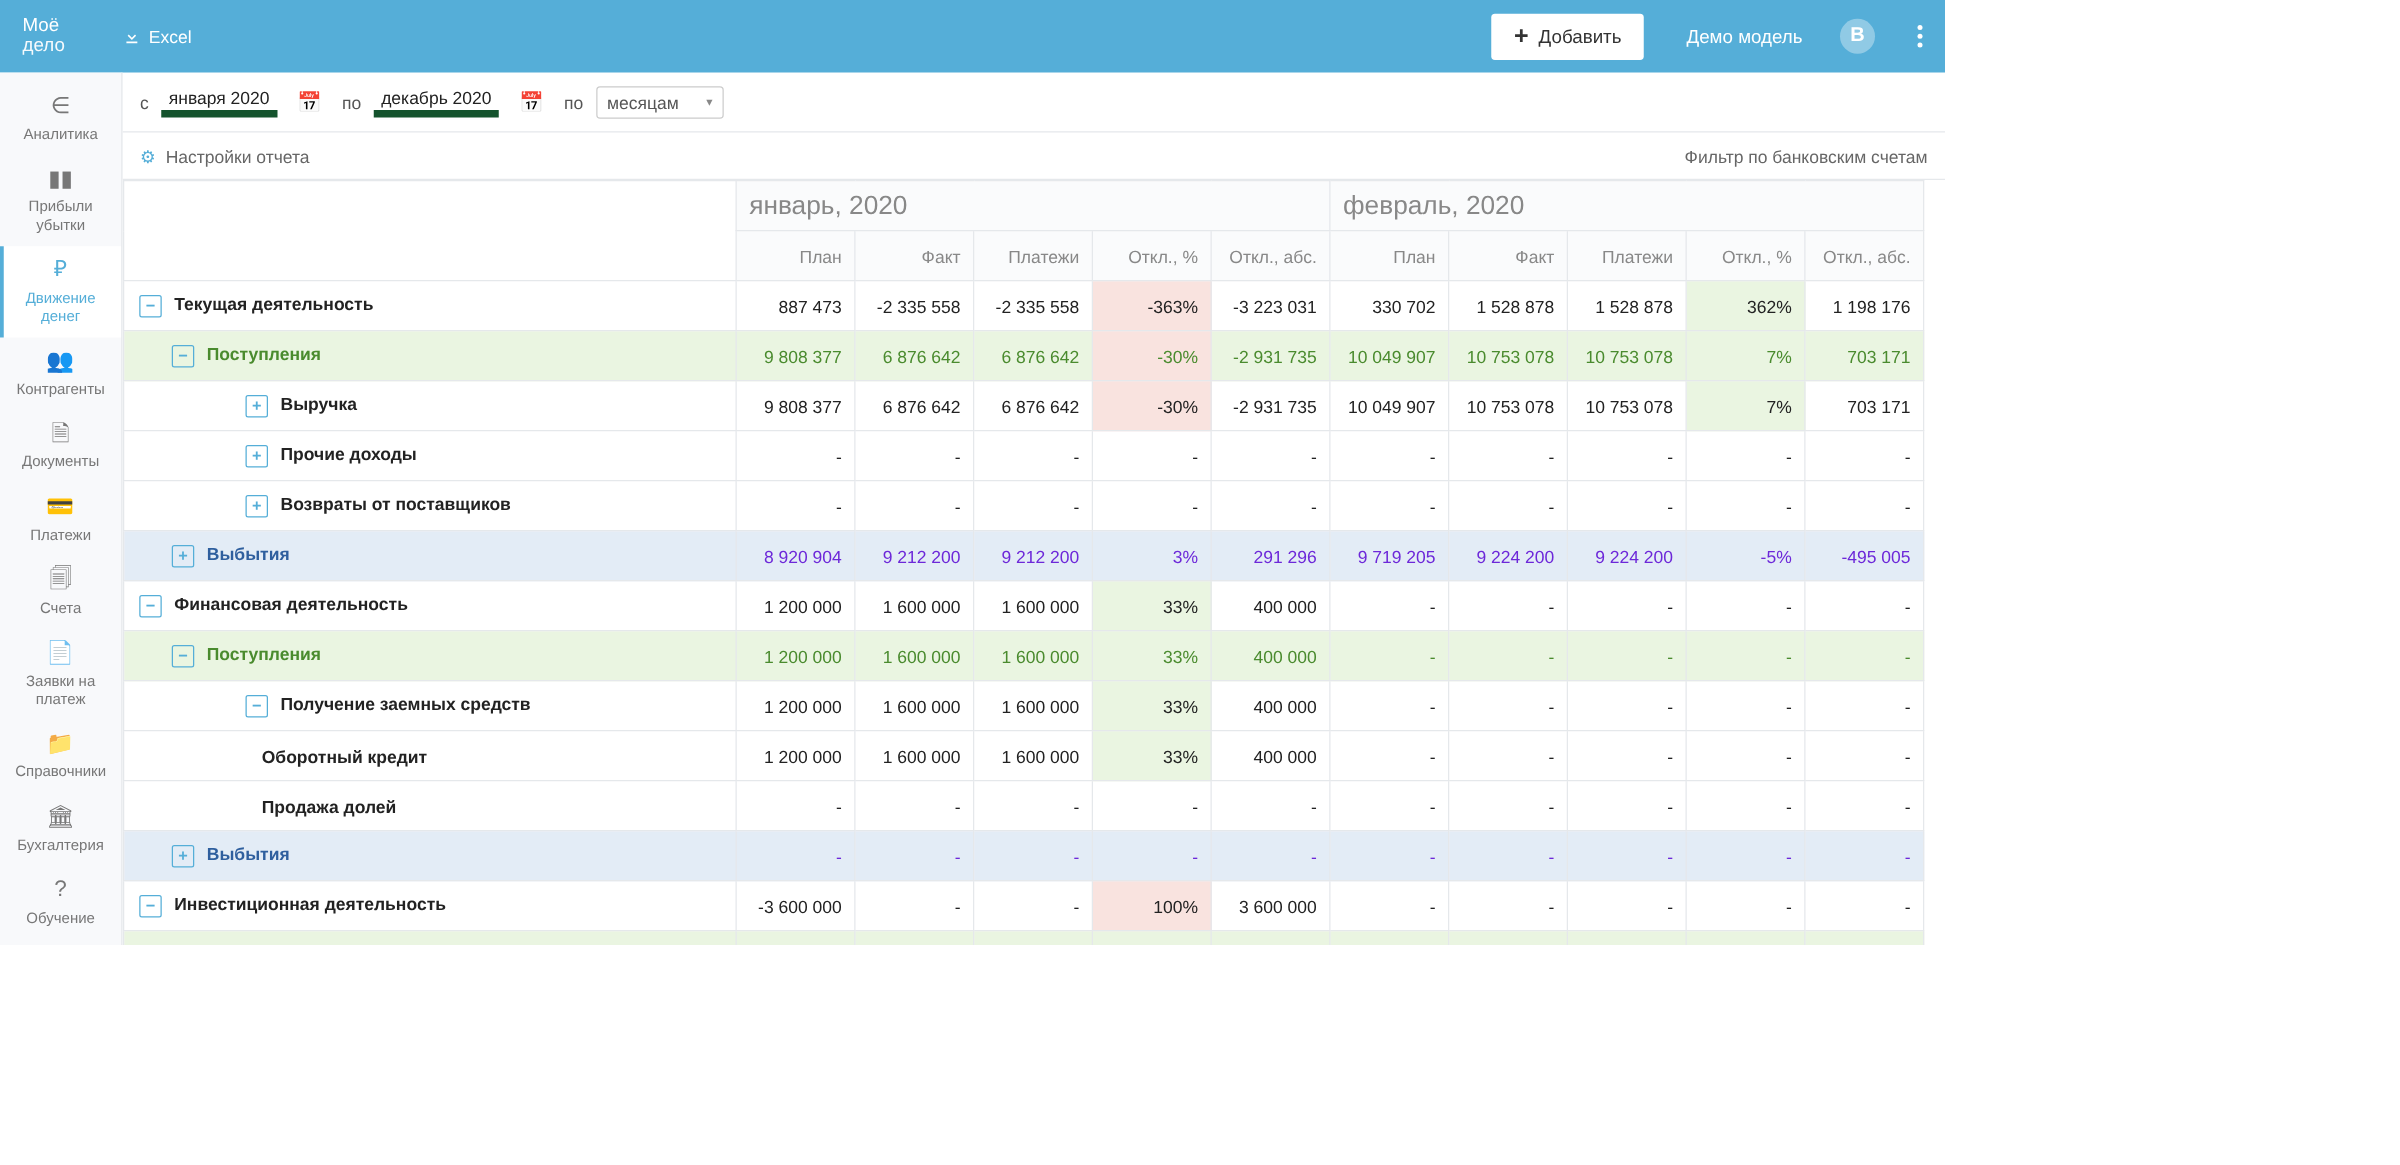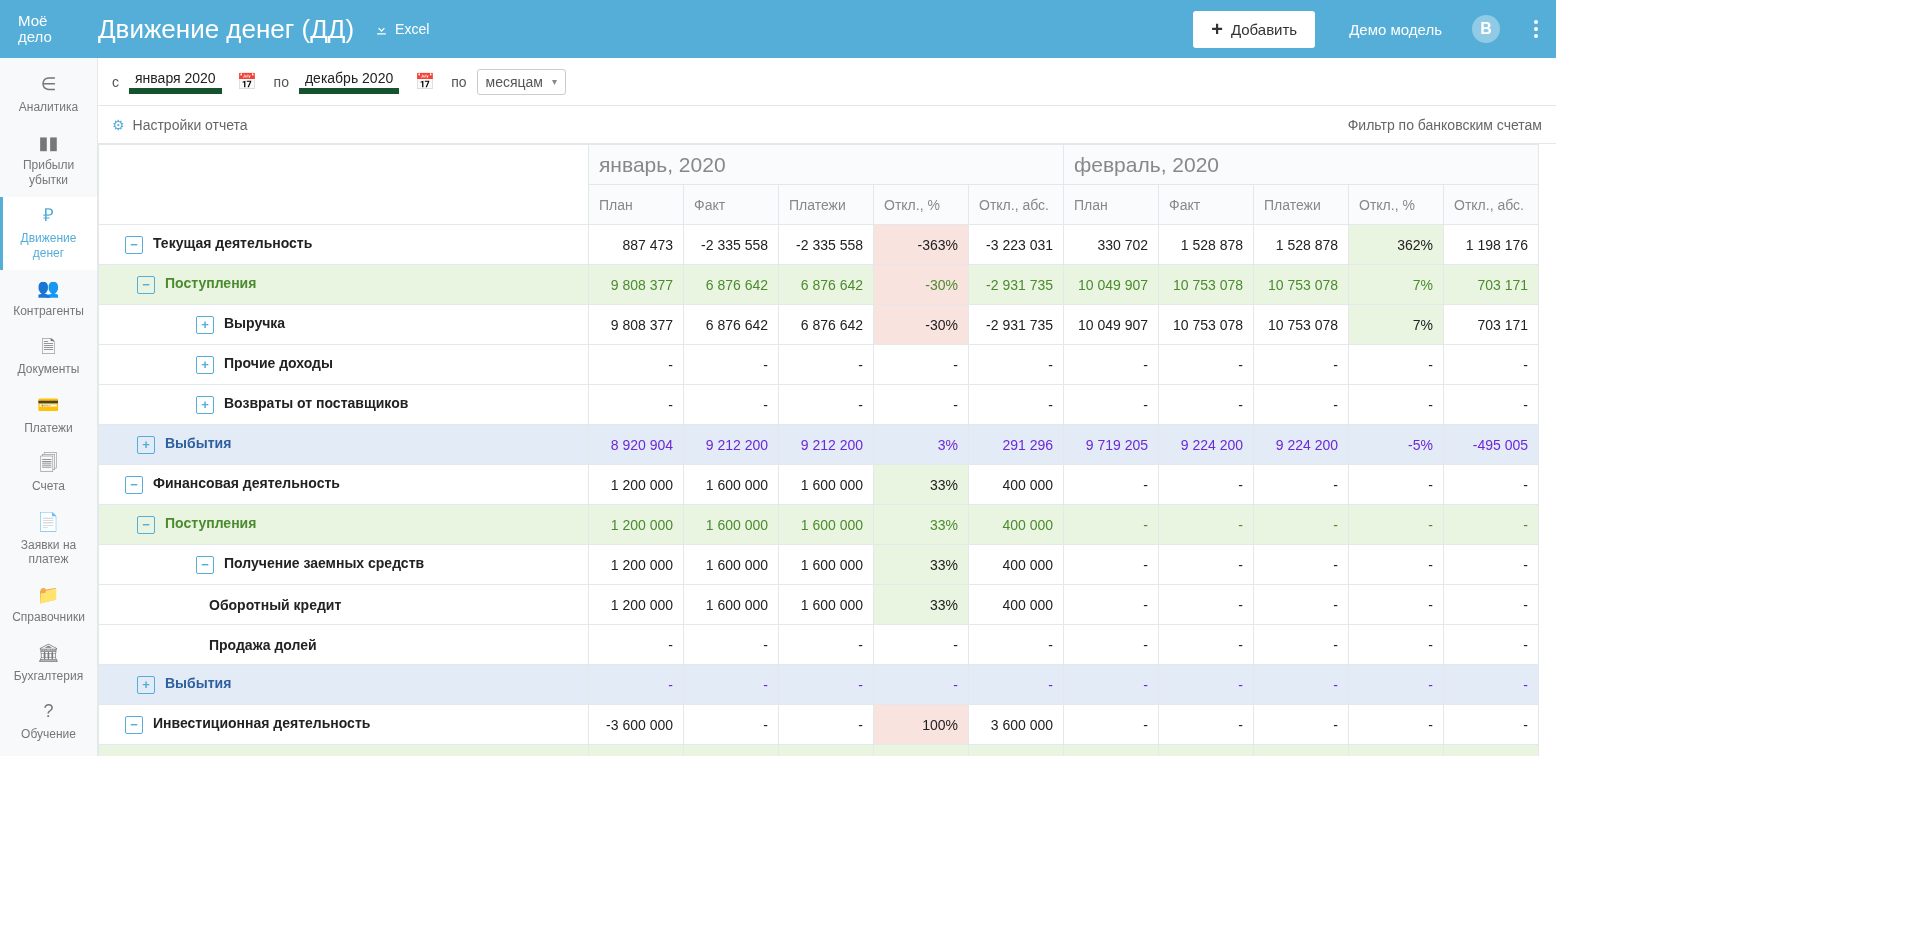--- a/index.html
+++ b/index.html
@@ -22,35 +22,35 @@
 .body{display:flex;flex:1;overflow:hidden}
 .sidebar{width:98px;background:#f8f9fb;border-right:1px solid #e5e8eb;display:flex;flex-direction:column;padding-top:8px;overflow-y:auto}
 .nav-item{display:flex;flex-direction:column;align-items:center;padding:8px 4px 10px;cursor:pointer;color:#777;font-size:12px;text-align:center;line-height:1.2}
 .nav-item.active{background:#fff;color:#55aed8;border-left:3px solid #55aed8;padding-left:1px}
 .nav-icon{width:22px;height:22px;margin-bottom:4px;display:flex;align-items:center;justify-content:center;font-size:18px}
 .main{flex:1;display:flex;flex-direction:column;overflow:hidden}
 .toolbar{height:48px;display:flex;align-items:center;padding:0 14px;gap:10px;font-size:14px;color:#555;border-bottom:1px solid #e5e8eb}
 .toolbar .lbl{color:#555}
 .toolbar .val{color:#222;border-bottom:6px solid #14532d;padding:0 6px 2px}
 .cal-icon{color:#55aed8;font-size:16px;margin:0 6px}
-.dropdown{display:flex;align-items:center;gap:9px;border:1px solid #ccc;border-radius:3px;padding:4px 8px;cursor:pointer}
+.dropdown{display:flex;align-items:center;gap:22px;border:1px solid #ccc;border-radius:3px;padding:4px 8px;cursor:pointer}
 .chev{font-size:10px;color:#888}
 .subbar{height:38px;display:flex;align-items:center;padding:0 14px;font-size:14px;color:#666;gap:8px;border-bottom:1px solid #e5e8eb}
 .gear{color:#55aed8;font-size:14px}
 .subbar .filler{flex:1}
 .table-wrap{flex:1;overflow:auto}
 table{border-collapse:collapse;font-size:14px;color:#222}
 th,td{border:1px solid #e5e8eb;padding:0 10px;height:40px;text-align:right;white-space:nowrap}
-th{background:#fafbfc;font-weight:400;color:#888;text-align:left}
+th{background:#fafbfc;font-weight:400;color:#888;text-align:right}
 th.month-head{text-align:left;font-size:21px;color:#888;font-weight:400}
 td.name-cell{text-align:left;padding-left:12px;min-width:490px}
 th.name-head{min-width:490px;background:#fff}
 .exp-icon{display:inline-flex;width:18px;height:18px;border:1.5px solid #55aed8;border-radius:2px;align-items:center;justify-content:center;color:#55aed8;font-size:13px;font-weight:700;margin-right:10px;vertical-align:middle;line-height:1}
 .row-name{display:inline-flex;align-items:center;font-weight:600}
-tr.l0 td.name-cell{padding-left:26px;font-weight:700}
+tr.l0 td.name-cell{padding-left:12px;font-weight:700}
 tr.l1 td.name-cell{padding-left:38px}
 tr.l2 td.name-cell{padding-left:97px}
 tr.l4 td.name-cell{padding-left:110px;font-weight:400}
 tr.l4 td.name-cell .row-name{font-weight:700}
 tr.green td{background:#eaf5e1;color:#4a8b2e}
 tr.green td.name-cell{color:#4a8b2e}
 tr.blue td{background:#e3ecf6;color:#6d28d9}
 tr.blue td.name-cell{color:#2f5f9e}
 td.pct-neg{background:#f9e3df!important}
 td.pct-pos{background:#eaf5e1!important}
@@ -58,21 +58,20 @@
 </style>
 </head>
 <body>
 
 <div class="app">
   <div class="header">
     <div class="logo">
       <div class="l1">Моё</div>
       <div class="l2">дело</div>
     </div>
-    <div class="title">Движение денег (ДД)</div>
     <div class="excel-btn">
       <svg class="dl-icon" viewBox="0 0 24 24" fill="currentColor">
           <path d="M12 3v10l-4-4-1.4 1.4L12 16l5.4-5.6L16 9l-4 4V3h0zM5 18h14v2H5z"></path>
         </svg>
       <span>Excel</span>
     </div>
     <div class="spacer"></div>
     <button class="add-btn">
       <span class="plus">+</span>
       <span>Добавить</span>

